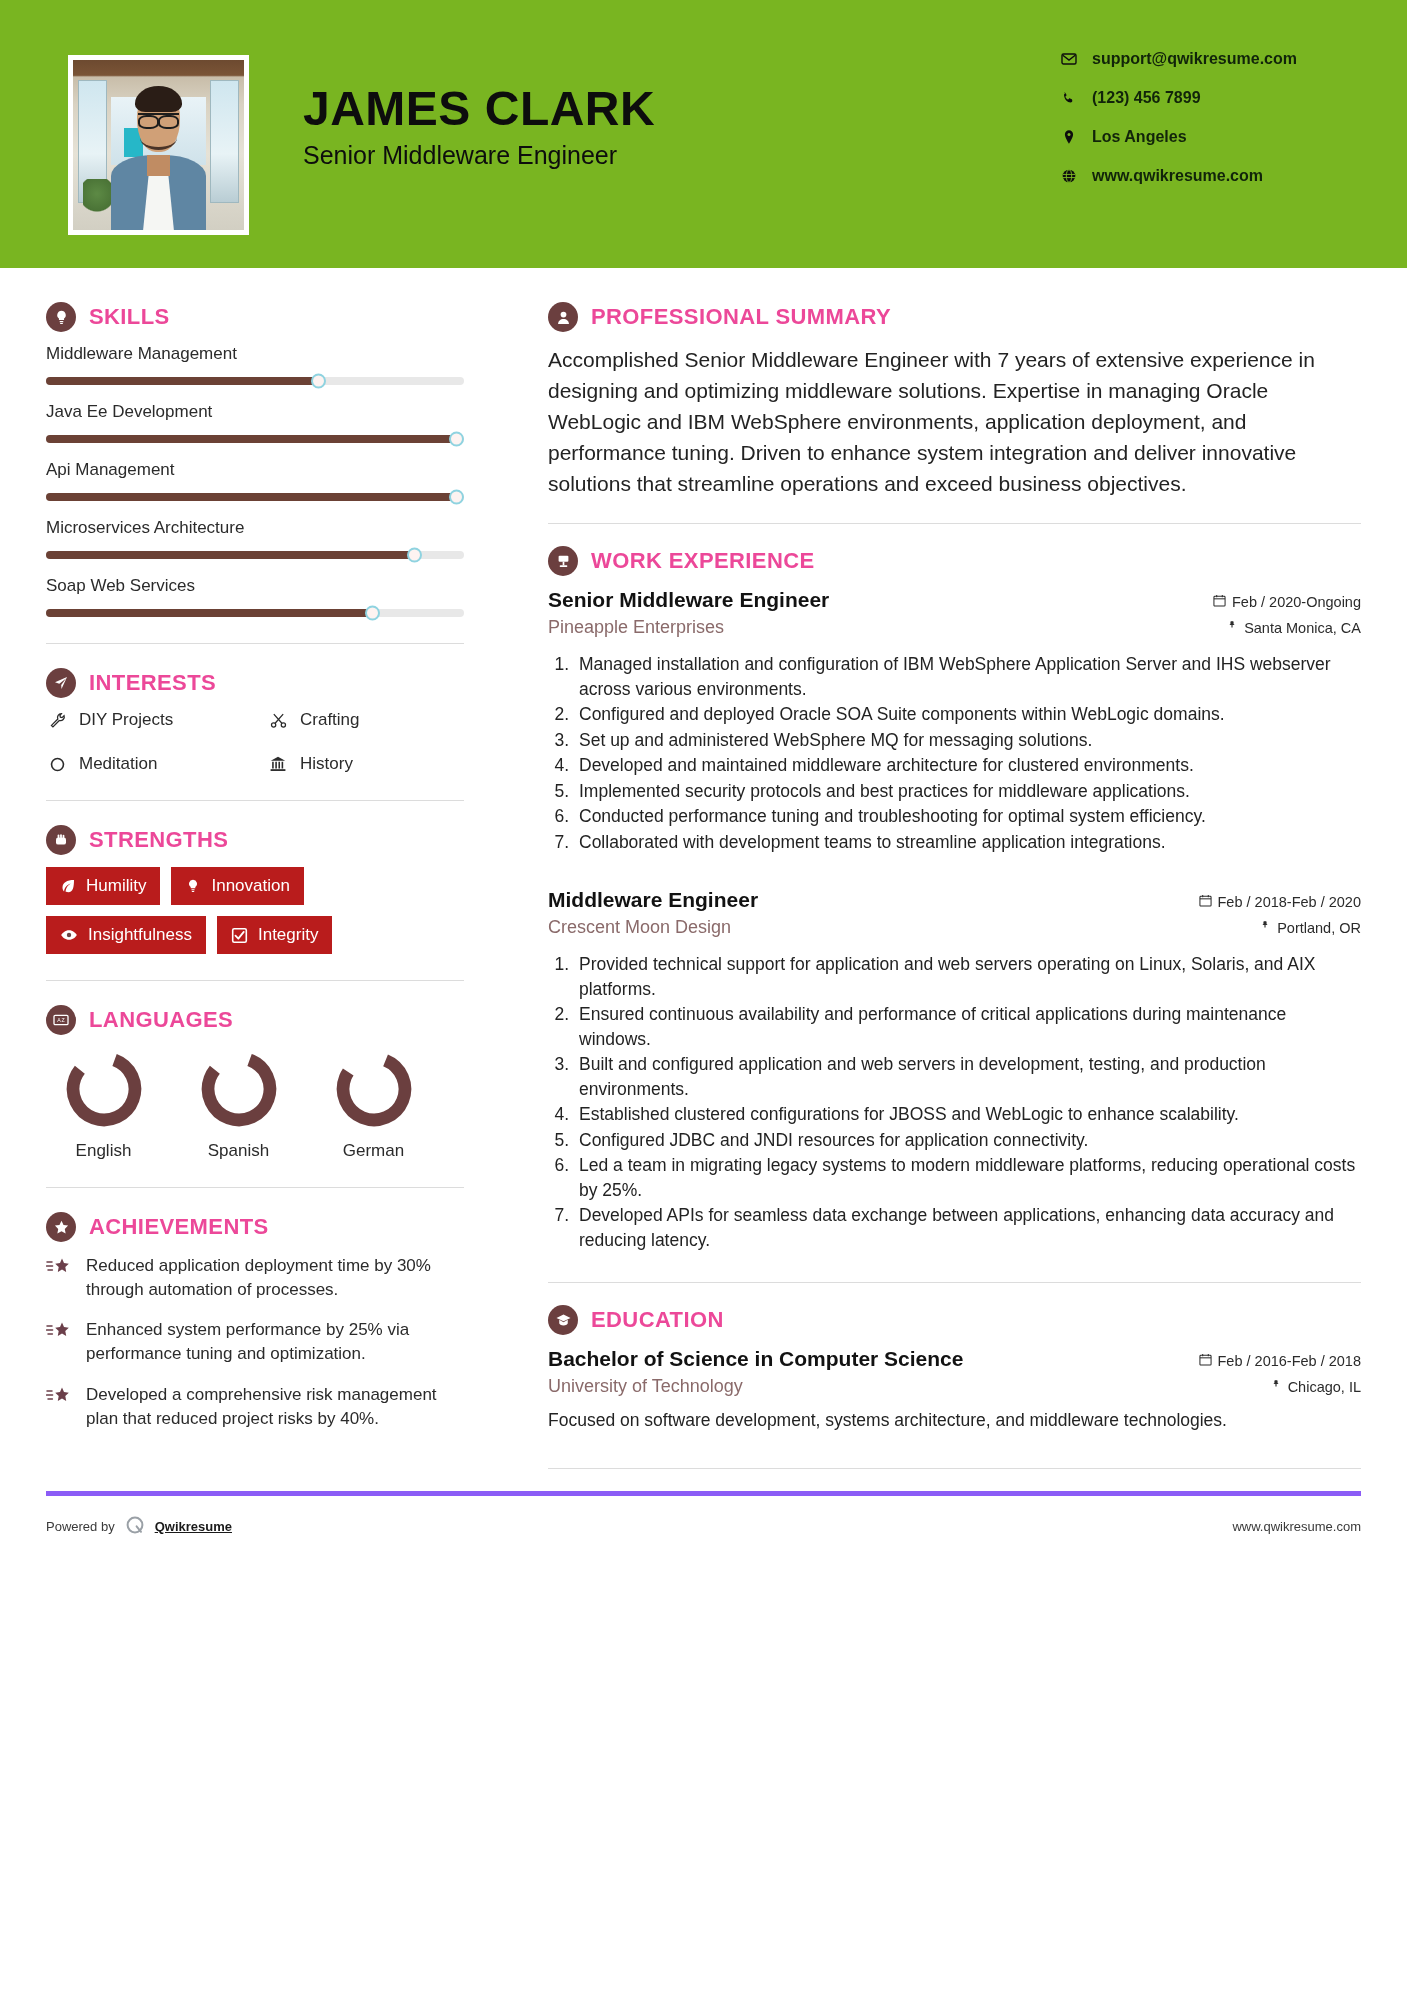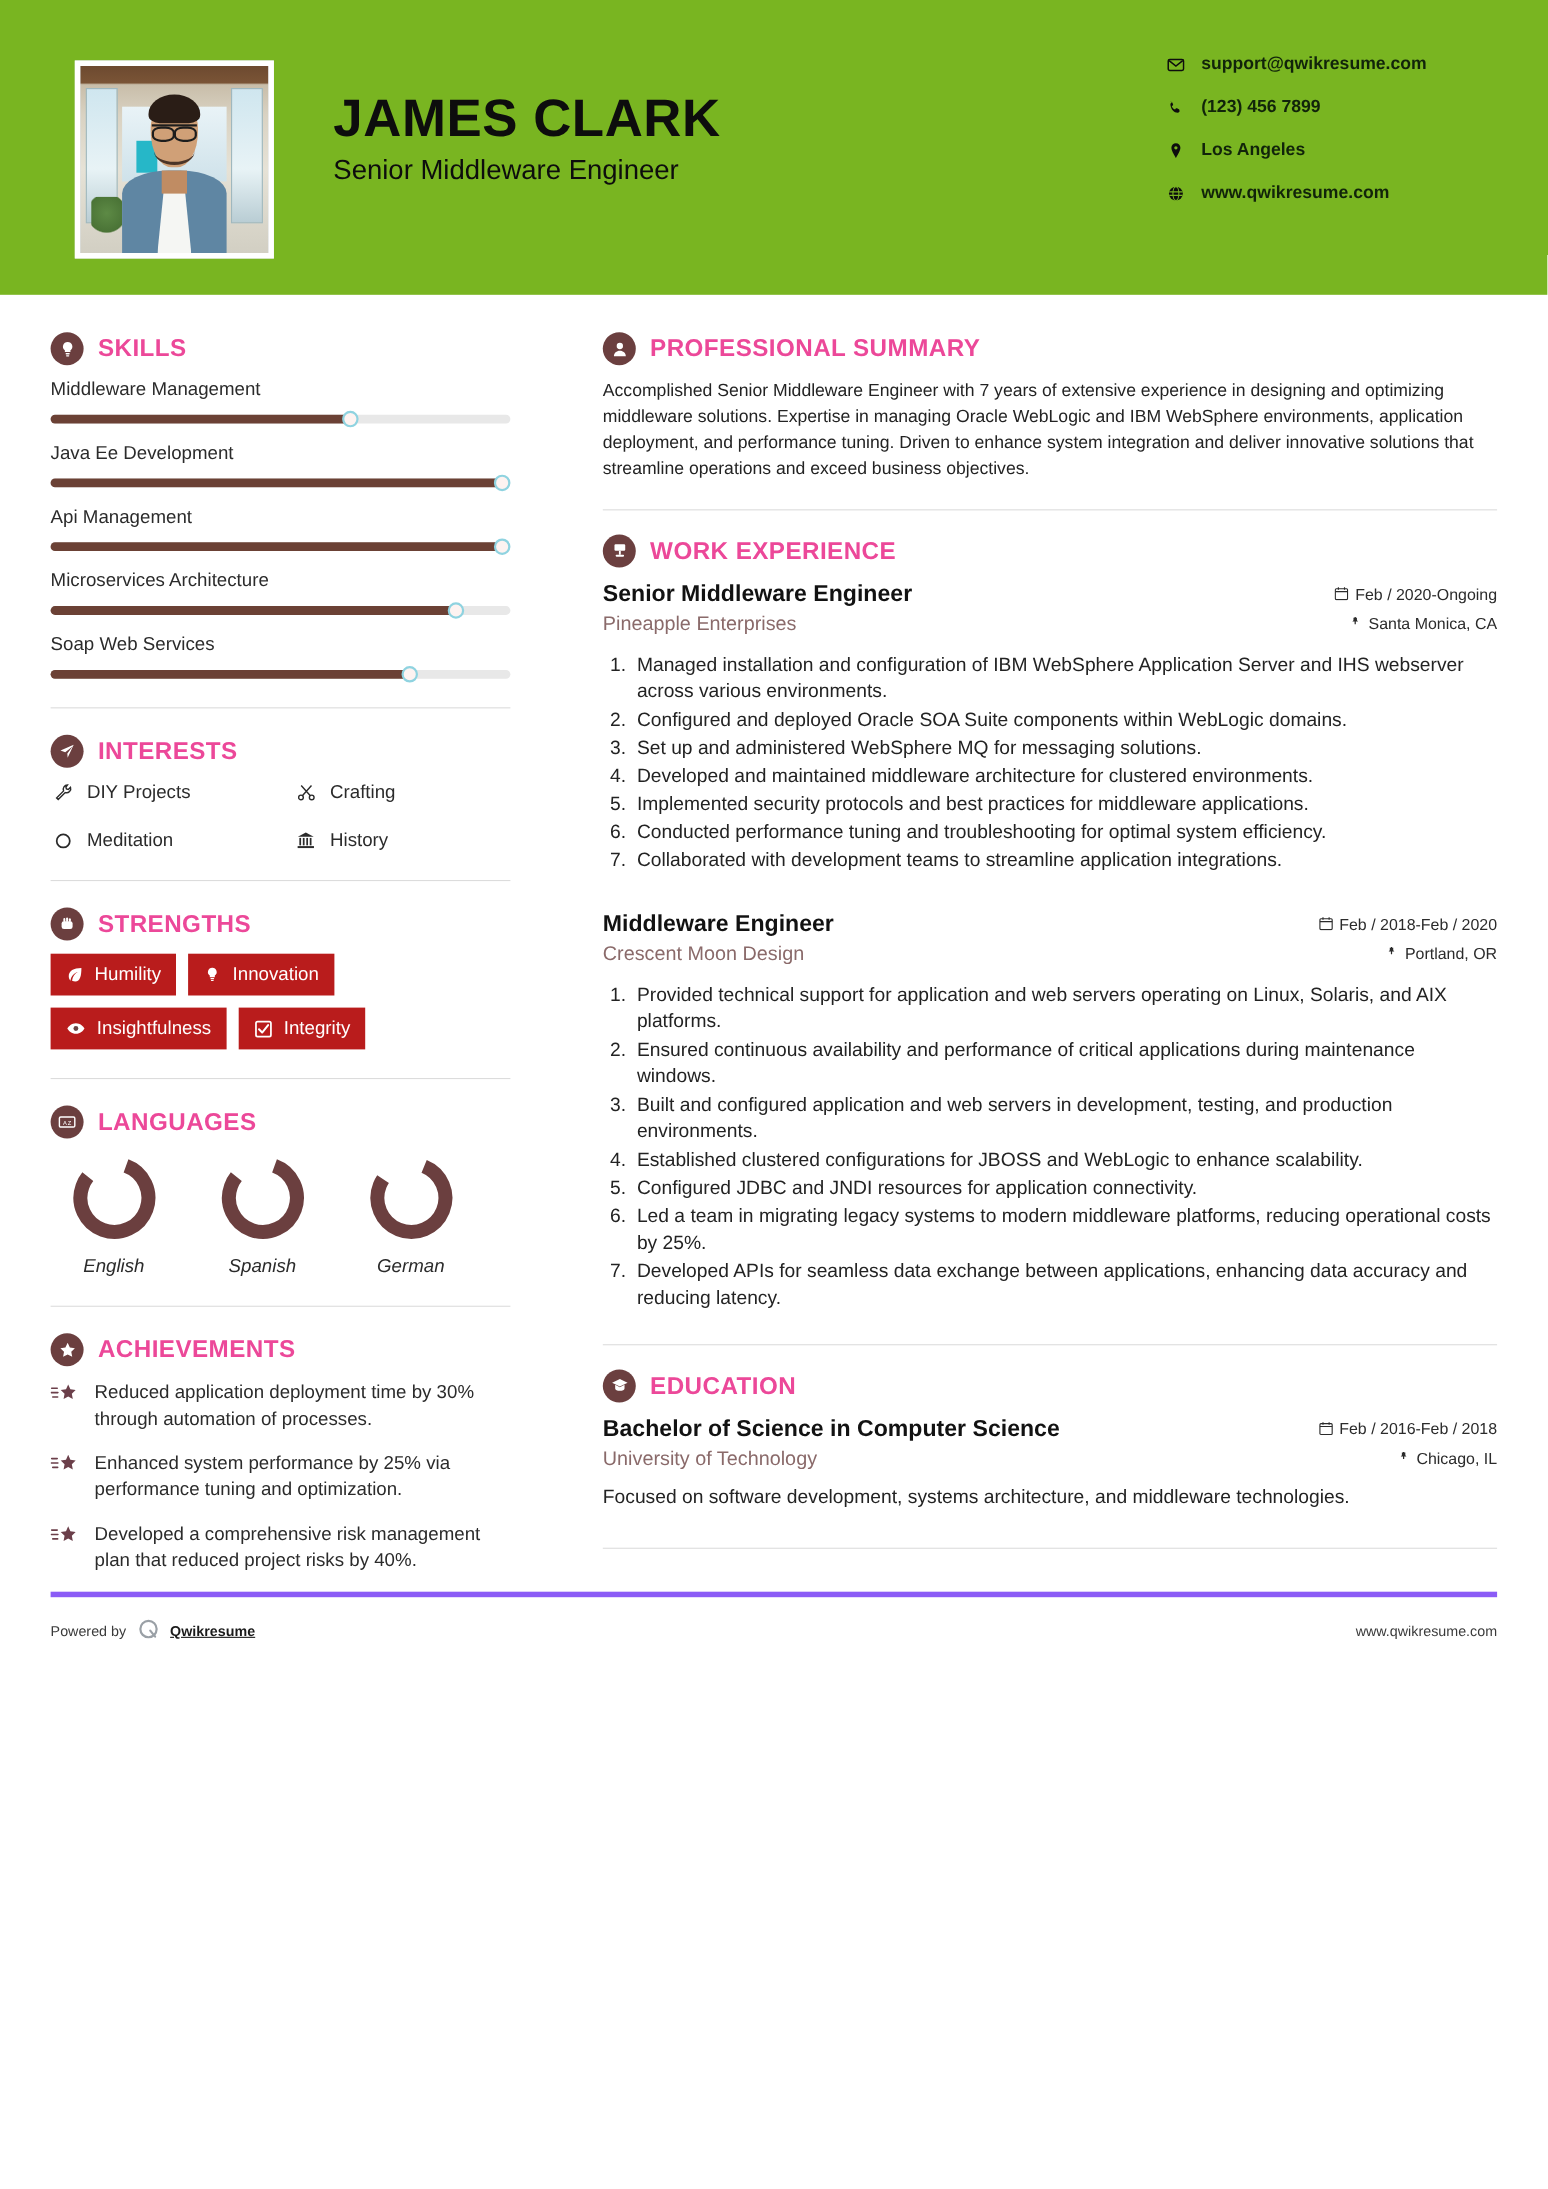--- a/index.html
+++ b/index.html
@@ -255,21 +255,20 @@
   }
   .tag .tico { display: flex; align-items: center; color: #ffffff; }
 
   
   .lang-row {
     display: flex;
     justify-content: flex-start;
     gap: 40px;
     padding-left: 10px;
     margin-top: 14px;
-    font-style: italic;
   }
   .lang { width: 95px; text-align: center; }
   .ring { width: 80px; height: 80px; margin: 0 auto; display: block; }
   .lang-label {
     font-size: 17px;
     color: #2b2b2b;
     margin-top: 12px;
   }
 
   
@@ -280,21 +279,21 @@
   }
   .ach .aico { flex: 0 0 28px; padding-top: 3px; color: #6b3f4a; }
   .ach-text {
     font-size: 17px;
     line-height: 1.42;
     color: #2b2b2b;
   }
 
   
   .summary {
-    font-size: 16px;
+    font-size: 21px;
     line-height: 1.48;
     color: #232323;
   }
   .entry { margin-bottom: 26px; }
   .entry-top {
     display: flex;
     justify-content: space-between;
     align-items: baseline;
   }
   .entry-role {

